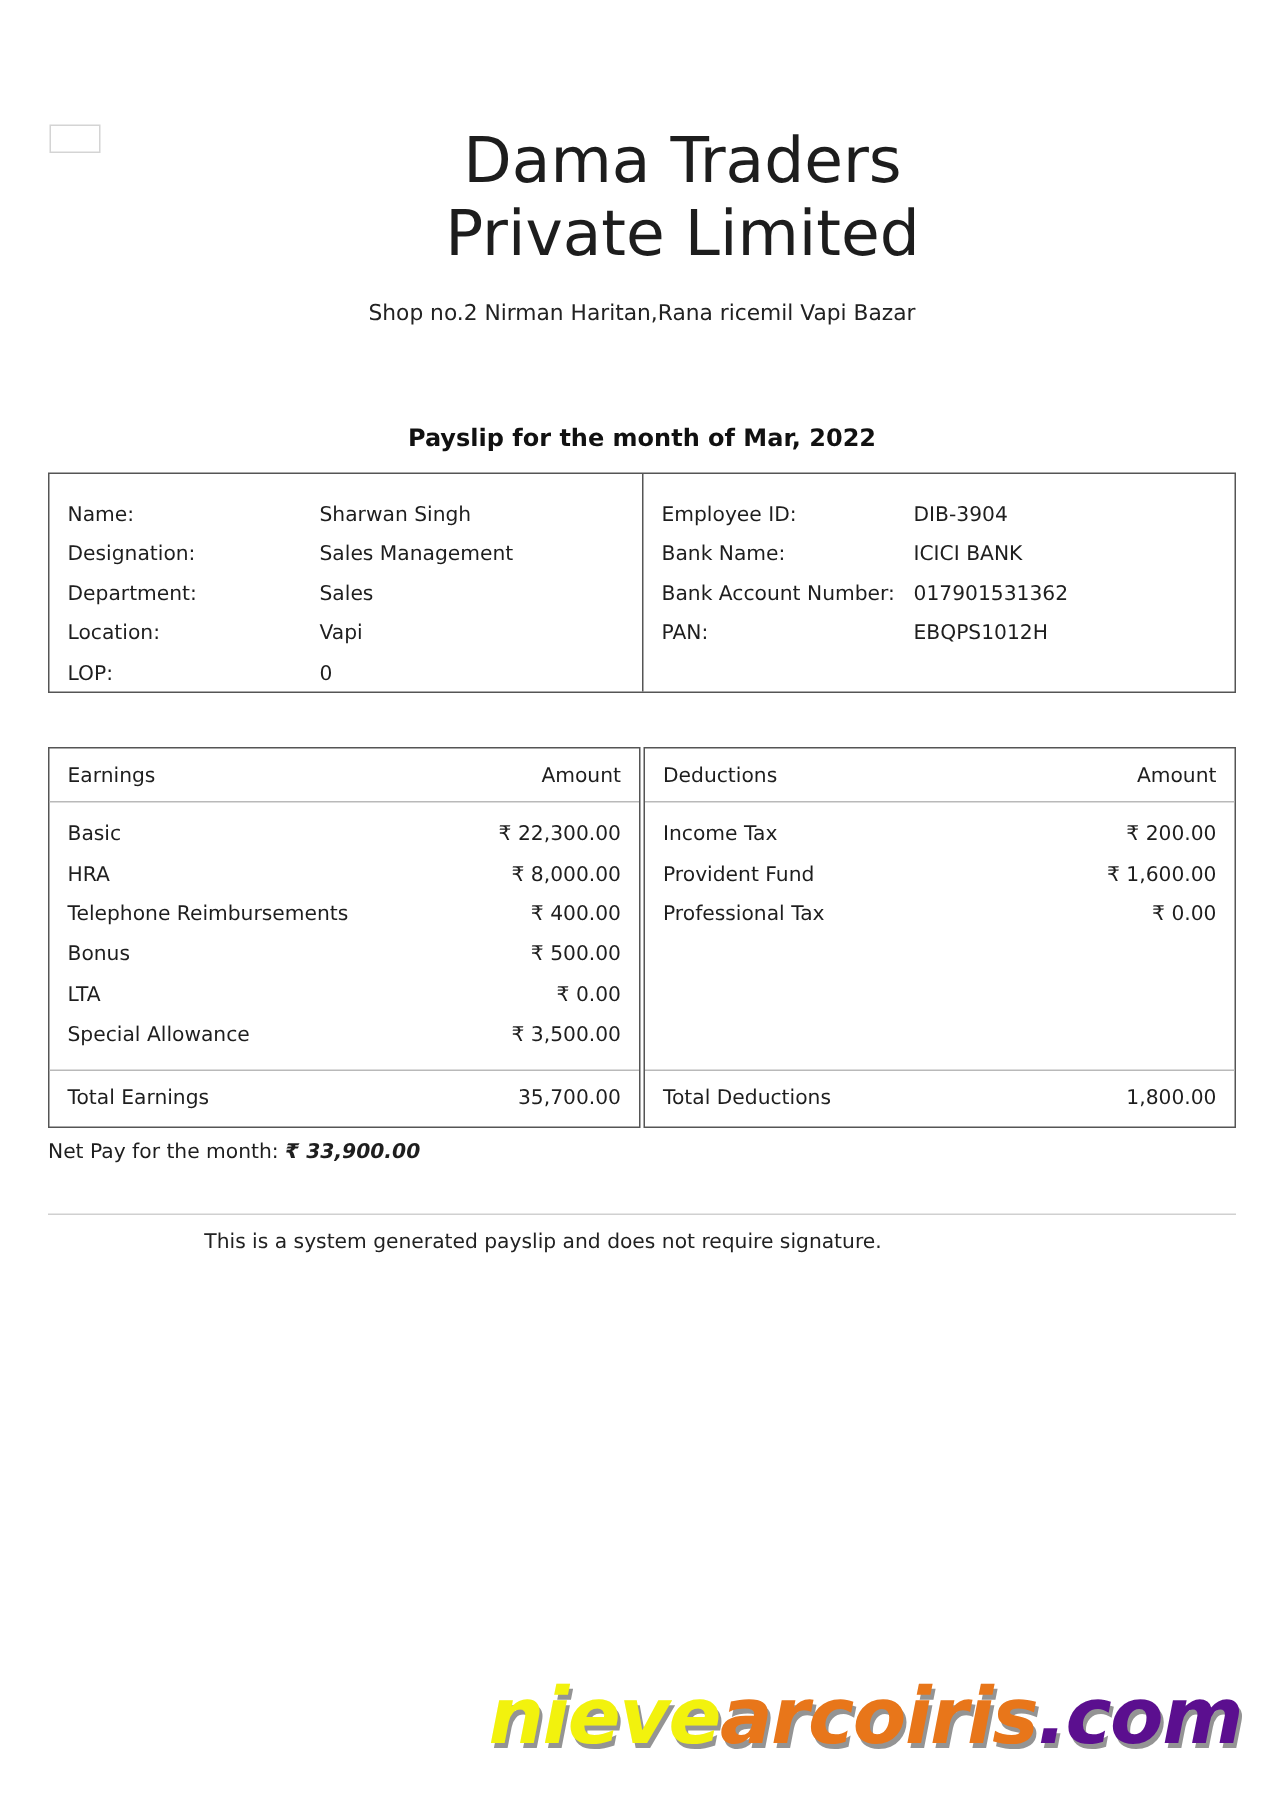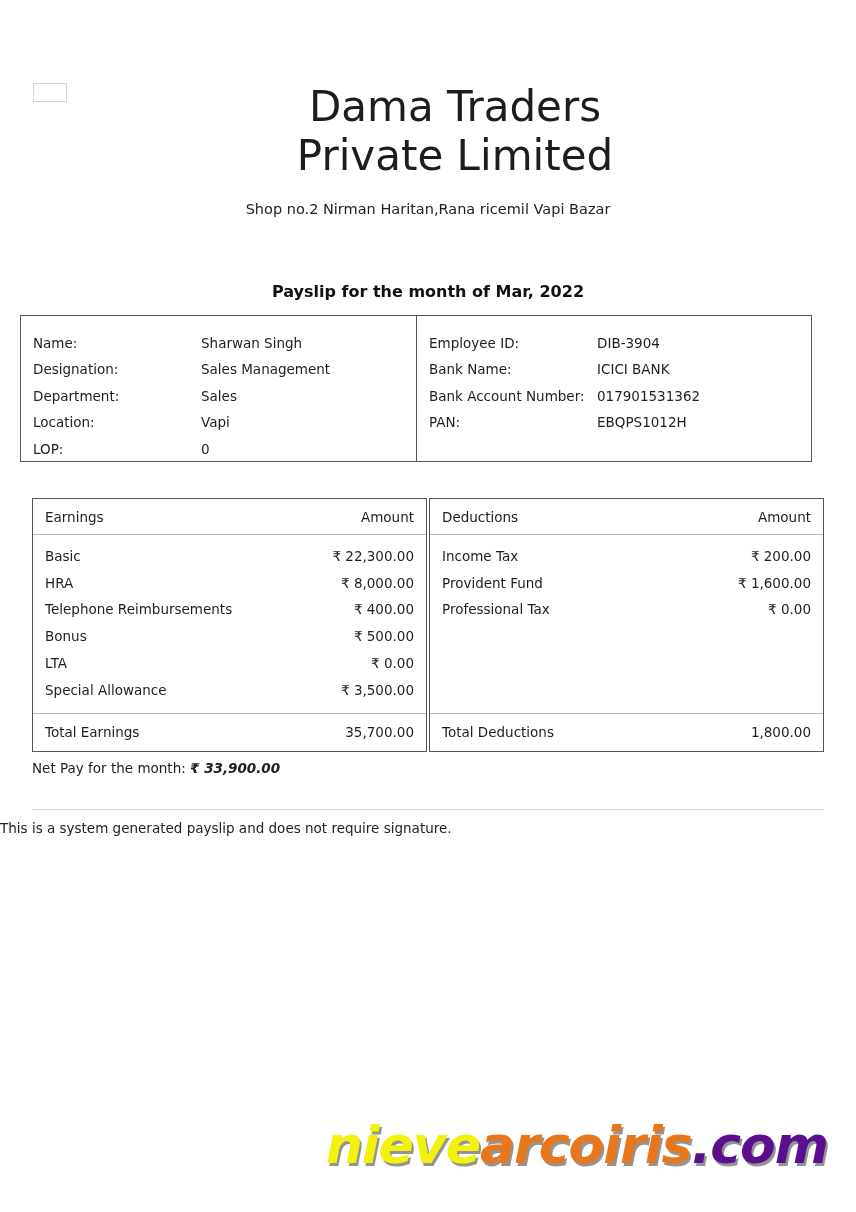--- a/index.html
+++ b/index.html
@@ -67,21 +67,21 @@
     width: 856px;
     text-align: center;
     font-size: 16px;
     font-weight: bold;
     color: #111111;
   }
 
   
   .details-box {
     position: absolute;
-    left: 20px;
+    left: 32px;
     top: 315px;
     width: 792px;
     height: 147px;
     border: 1px solid #555555;
     box-sizing: border-box;
     display: flex;
   }
   .details-col {
     box-sizing: border-box;
     padding: 14px 0 0 12px;
@@ -159,21 +159,21 @@
     top: 809px;
     width: 792px;
     height: 1px;
     background: #d0d0d0;
   }
   .footer-note {
     position: absolute;
     left: 0;
     top: 820px;
     width: 724px;
-    text-align: left;
+    text-align: center;
     font-size: 13.5px;
     color: #222222;
   }
 
   
   .watermark {
     position: absolute;
     left: 0;
     top: 1115px;
     width: 856px;

